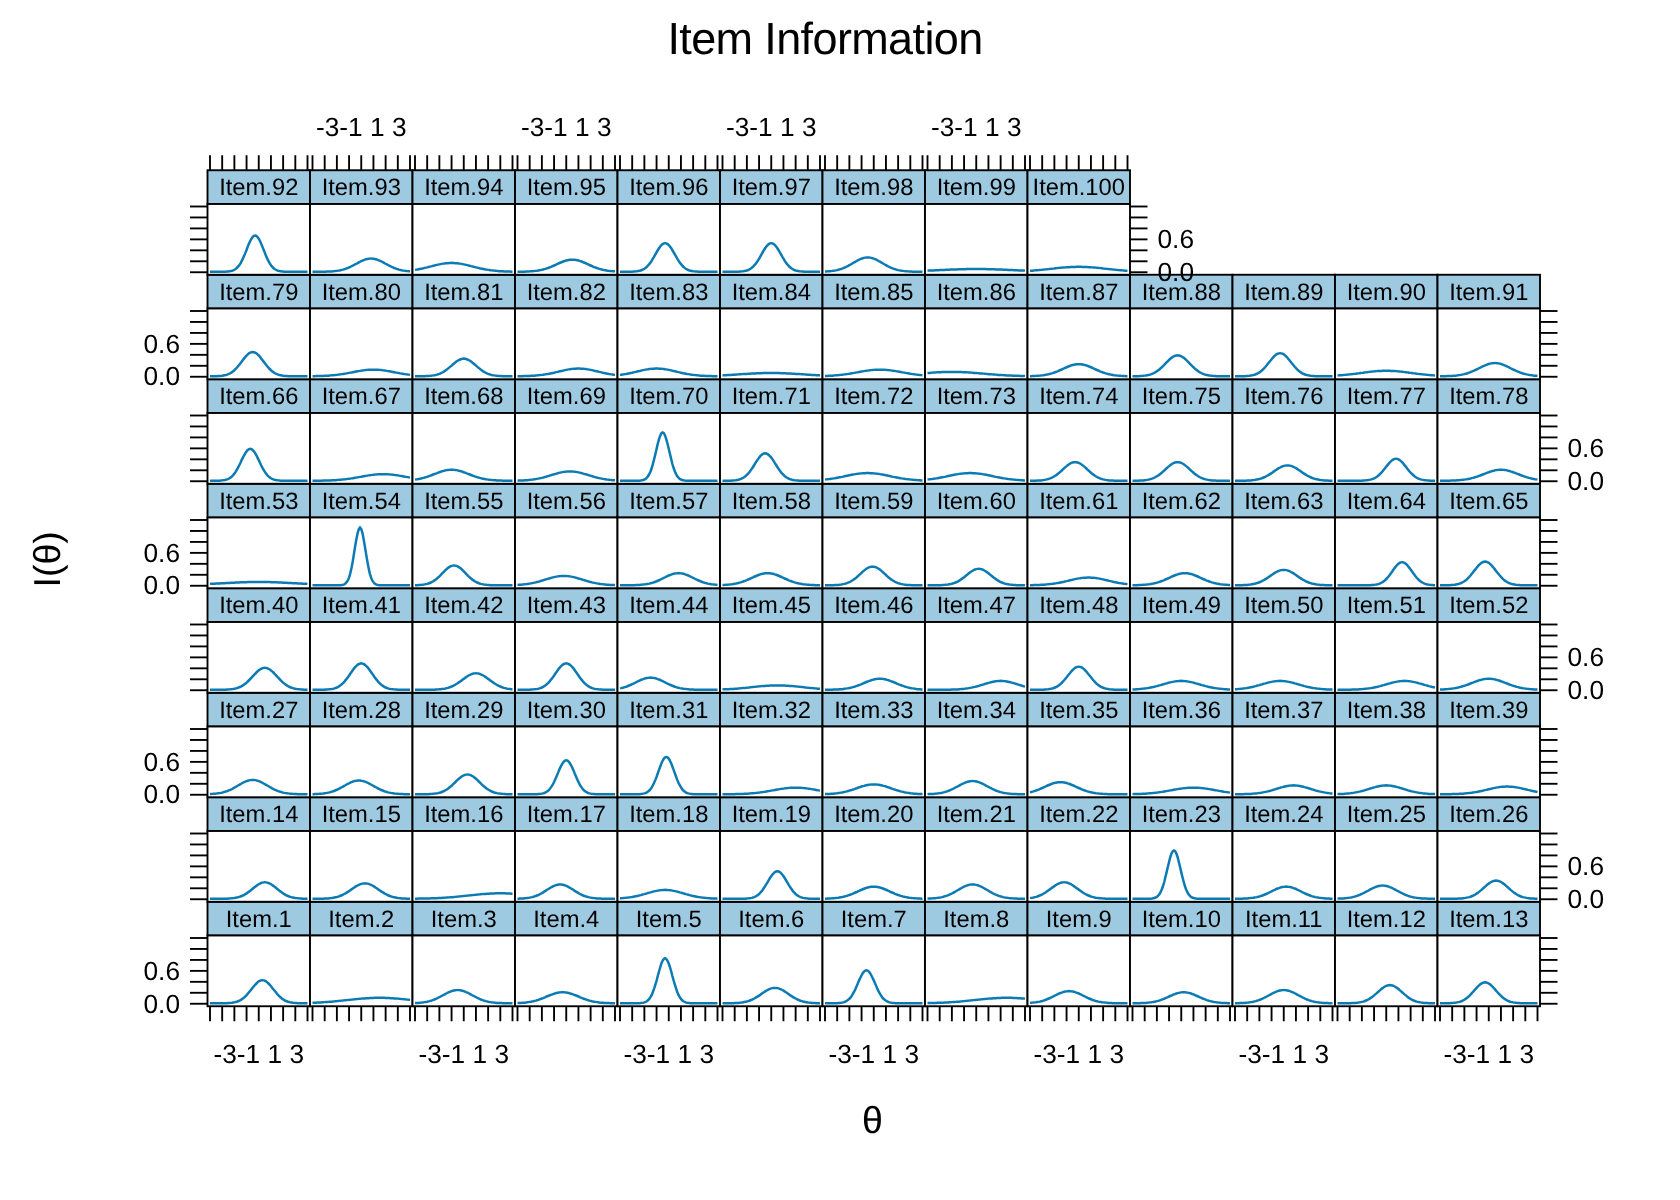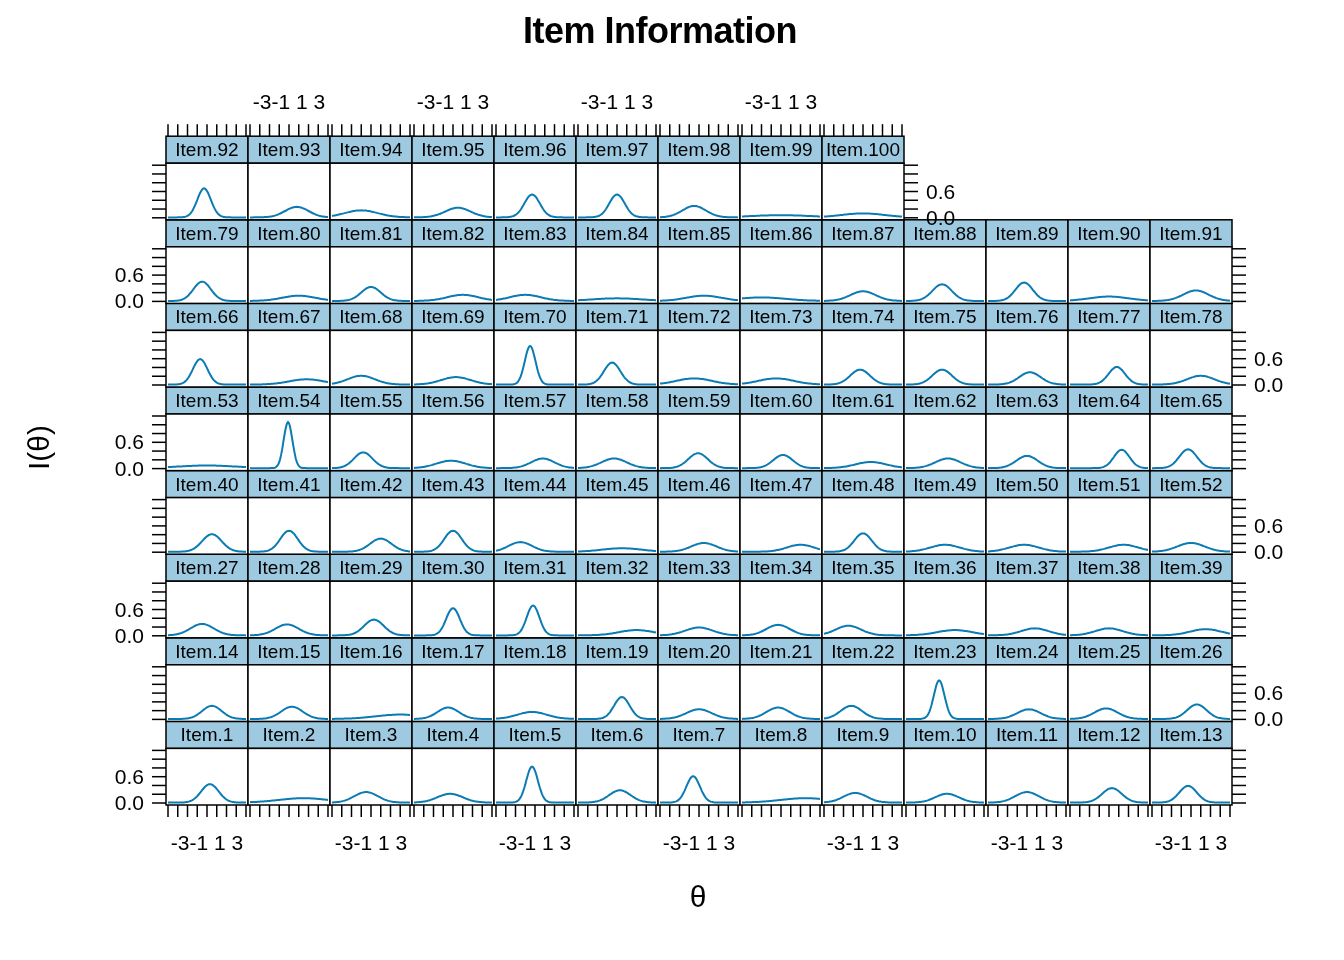--- a/index.html
+++ b/index.html
@@ -1,19 +1,19 @@
 <!DOCTYPE html>
 <html><head>
 <meta charset="utf-8">
 <style>
   html, body { margin:0; padding:0; background:#ffffff; }
   body { width:1344px; height:960px; position:relative; overflow:hidden;
          font-family:"Liberation Sans", sans-serif; color:#000; }
   #title { position:absolute; left:0; width:1320px; top:10px; text-align:center;
-           font-weight:bold; font-size:36px; letter-spacing:-0.5px; }
+           font-weight:normal; font-size:36px; letter-spacing:-0.5px; }
   #xlabel { position:absolute; left:648px; width:100px; top:880px; text-align:center; font-size:30px; }
   #ylabel { position:absolute; left:22px; top:470px; font-size:30px; transform:rotate(-90deg); transform-origin:left top; white-space:nowrap; }
   #plot { position:absolute; left:0; top:0; }
   .strip-text { font-family:"Liberation Sans", sans-serif; font-size:19px; }
   .tick-text { font-family:"Liberation Sans", sans-serif; font-size:21px; }
 </style>
 </head>
 <body>
 
 <div id="title">Item Information</div>

